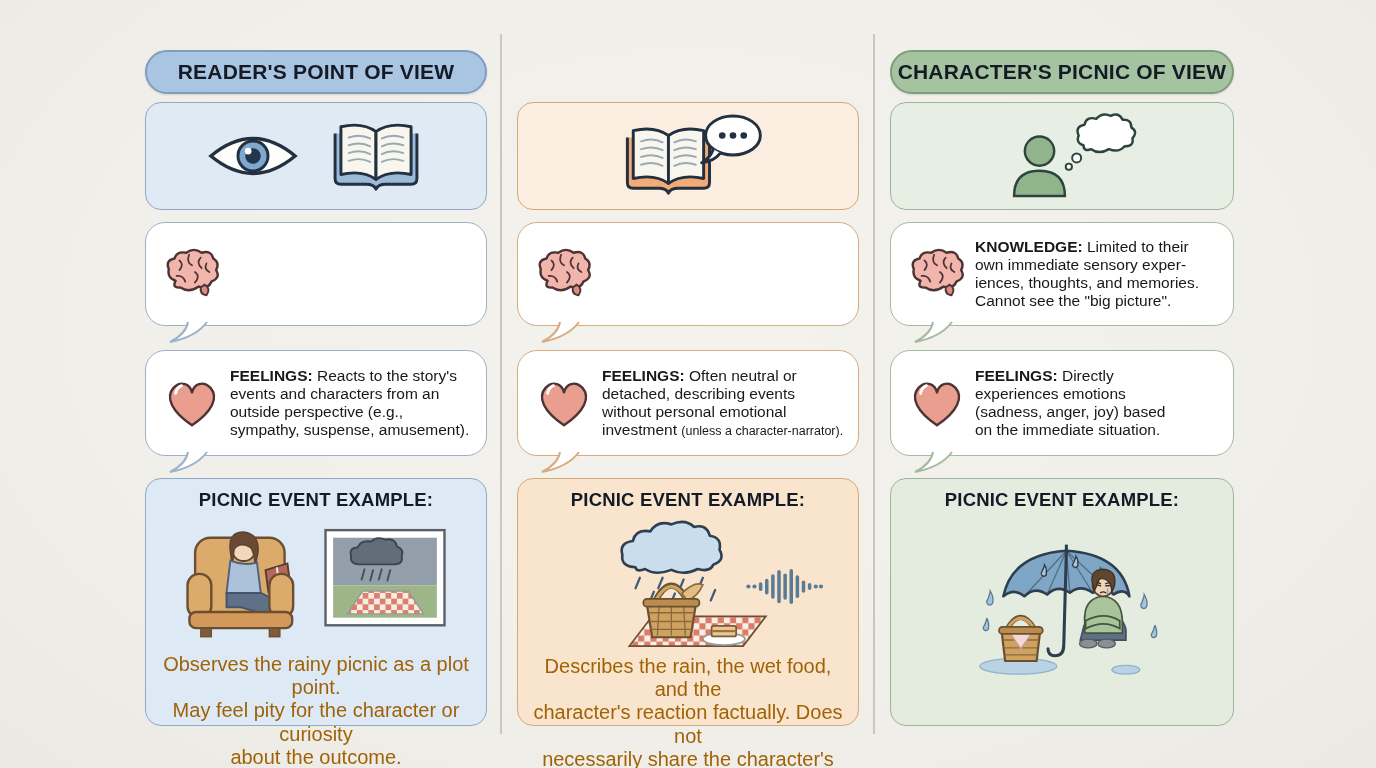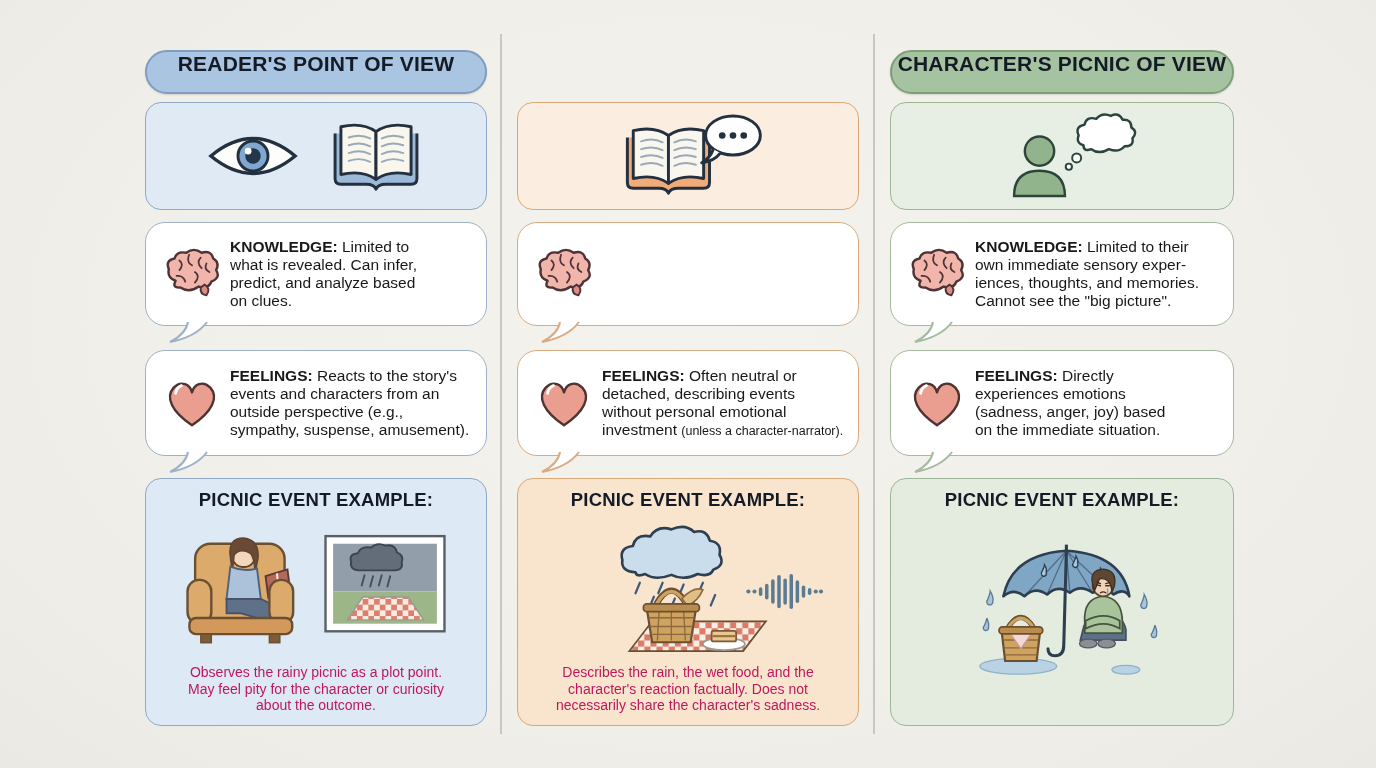--- a/index.html
+++ b/index.html
@@ -7,21 +7,21 @@
     width:1376px;height:768px;overflow:hidden;position:relative;
     background:radial-gradient(ellipse at 50% 42%, #f3f2ec 0%, #f0efe9 60%, #ebe9e3 100%);
     font-family:"Liberation Sans","DejaVu Sans",sans-serif;
     color:#181818;
   }
   .divider{position:absolute;top:34px;height:700px;width:2px;background:#c9c7c1;}
   .column{position:absolute;top:50px;height:700px;}
   .pill{
     position:absolute;top:0;left:0;right:0;height:40px;
     background:var(--pill_fill);border:2px solid var(--pill_border);
-    border-radius:22px;display:flex;justify-content:center;
+    border-radius:22px;display:flex;align-items:center;justify-content:center;
     box-shadow:0 1px 2px rgba(0,0,0,0.12);
   }
   .pill span{font-size:21px;font-weight:bold;letter-spacing:.2px;color:#141b26;}
   .icon-box{
     position:absolute;top:52px;left:0;right:0;height:106px;
     background:var(--box_fill);border:1.8px solid var(--box_border);
     border-radius:16px;display:flex;align-items:center;justify-content:center;gap:28px;
   }
   .bubble{
     position:absolute;left:0;right:0;background:#fff;
@@ -38,21 +38,21 @@
   .tail path{fill:#fff;stroke:var(--bubble_border);stroke-width:2;}
   .example{
     position:absolute;top:428px;left:0;right:0;height:248px;box-sizing:border-box;
     background:var(--example_fill);border:1.8px solid var(--example_border);
     border-radius:16px;display:flex;flex-direction:column;align-items:center;
     padding:10px 10px 12px;
     justify-content:space-between;
   }
   .example-title{font-size:18.5px;font-weight:bold;letter-spacing:.2px;color:#141b26;}
   .example-art{flex:1;display:flex;align-items:center;justify-content:center;margin:2px 0;}
-  .example-caption{font-size:14px;line-height:1.16;text-align:center;white-space:pre-line;color:#be185d;}
+  .example-caption{font-size:20px;line-height:1.16;text-align:center;white-space:pre-line;color:#a16207;}
 </style>
 </head>
 <body>
 
 <div class="divider" style="left:500px"></div>
 <div class="divider" style="left:873px"></div>
 
 <div class="column" style="left: 145px; width: 342px; --pill_fill: #a9c5e1; --pill_border: #7e9dbf; --box_fill: #e0eaf4; --box_border: #8fa9c7; --bubble_border: #9db1c9; --example_fill: #dde9f4; --example_border: #8fa9c7;">
   <div class="pill">
     <span>READER'S POINT OF VIEW</span>
@@ -90,24 +90,20 @@
         <g stroke="#4e3336" stroke-width="1.8" fill="none" stroke-linecap="round">
           <path d="M20 15 Q25 19 20 25"></path>
             <path d="M30 9 Q27 17 33 20"></path>
             <path d="M42 12 Q37 17 43 23"></path>
           <path d="M17 31 Q24 30 26 37"></path>
             <path d="M36 27 Q42 31 36 38"></path>
             <path d="M48 18 Q45 24 51 27"></path>
         </g>
       </svg>
     </div>
-    <p class="bubble-text"><b>KNOWLEDGE:</b> <span>Limited to
-what is revealed. Can infer,
-predict, and analyze based
-on clues.</span></p>
     <svg class="tail" viewBox="0 0 46 26">
         <path d="M22 3 Q20 15 4 23 Q30 18 41 3"></path>
       </svg>
   </div>
 
   <div class="bubble feelings">
     <div class="bubble-icon">
       <svg width="60" height="54" viewBox="0 0 62 56">
         <path d="M31 51 C10 37 3 22 12 12 C20 4 29 9 31 17 C33 9 42 4 50 12 C59 22 52 37 31 51 Z" fill="#e99e90" stroke="#4e3333" stroke-width="2.5" stroke-linejoin="round"></path>
         <path d="M14 18 Q15 12 20 10" stroke="#fff" stroke-width="3" stroke-linecap="round" fill="none"></path>

